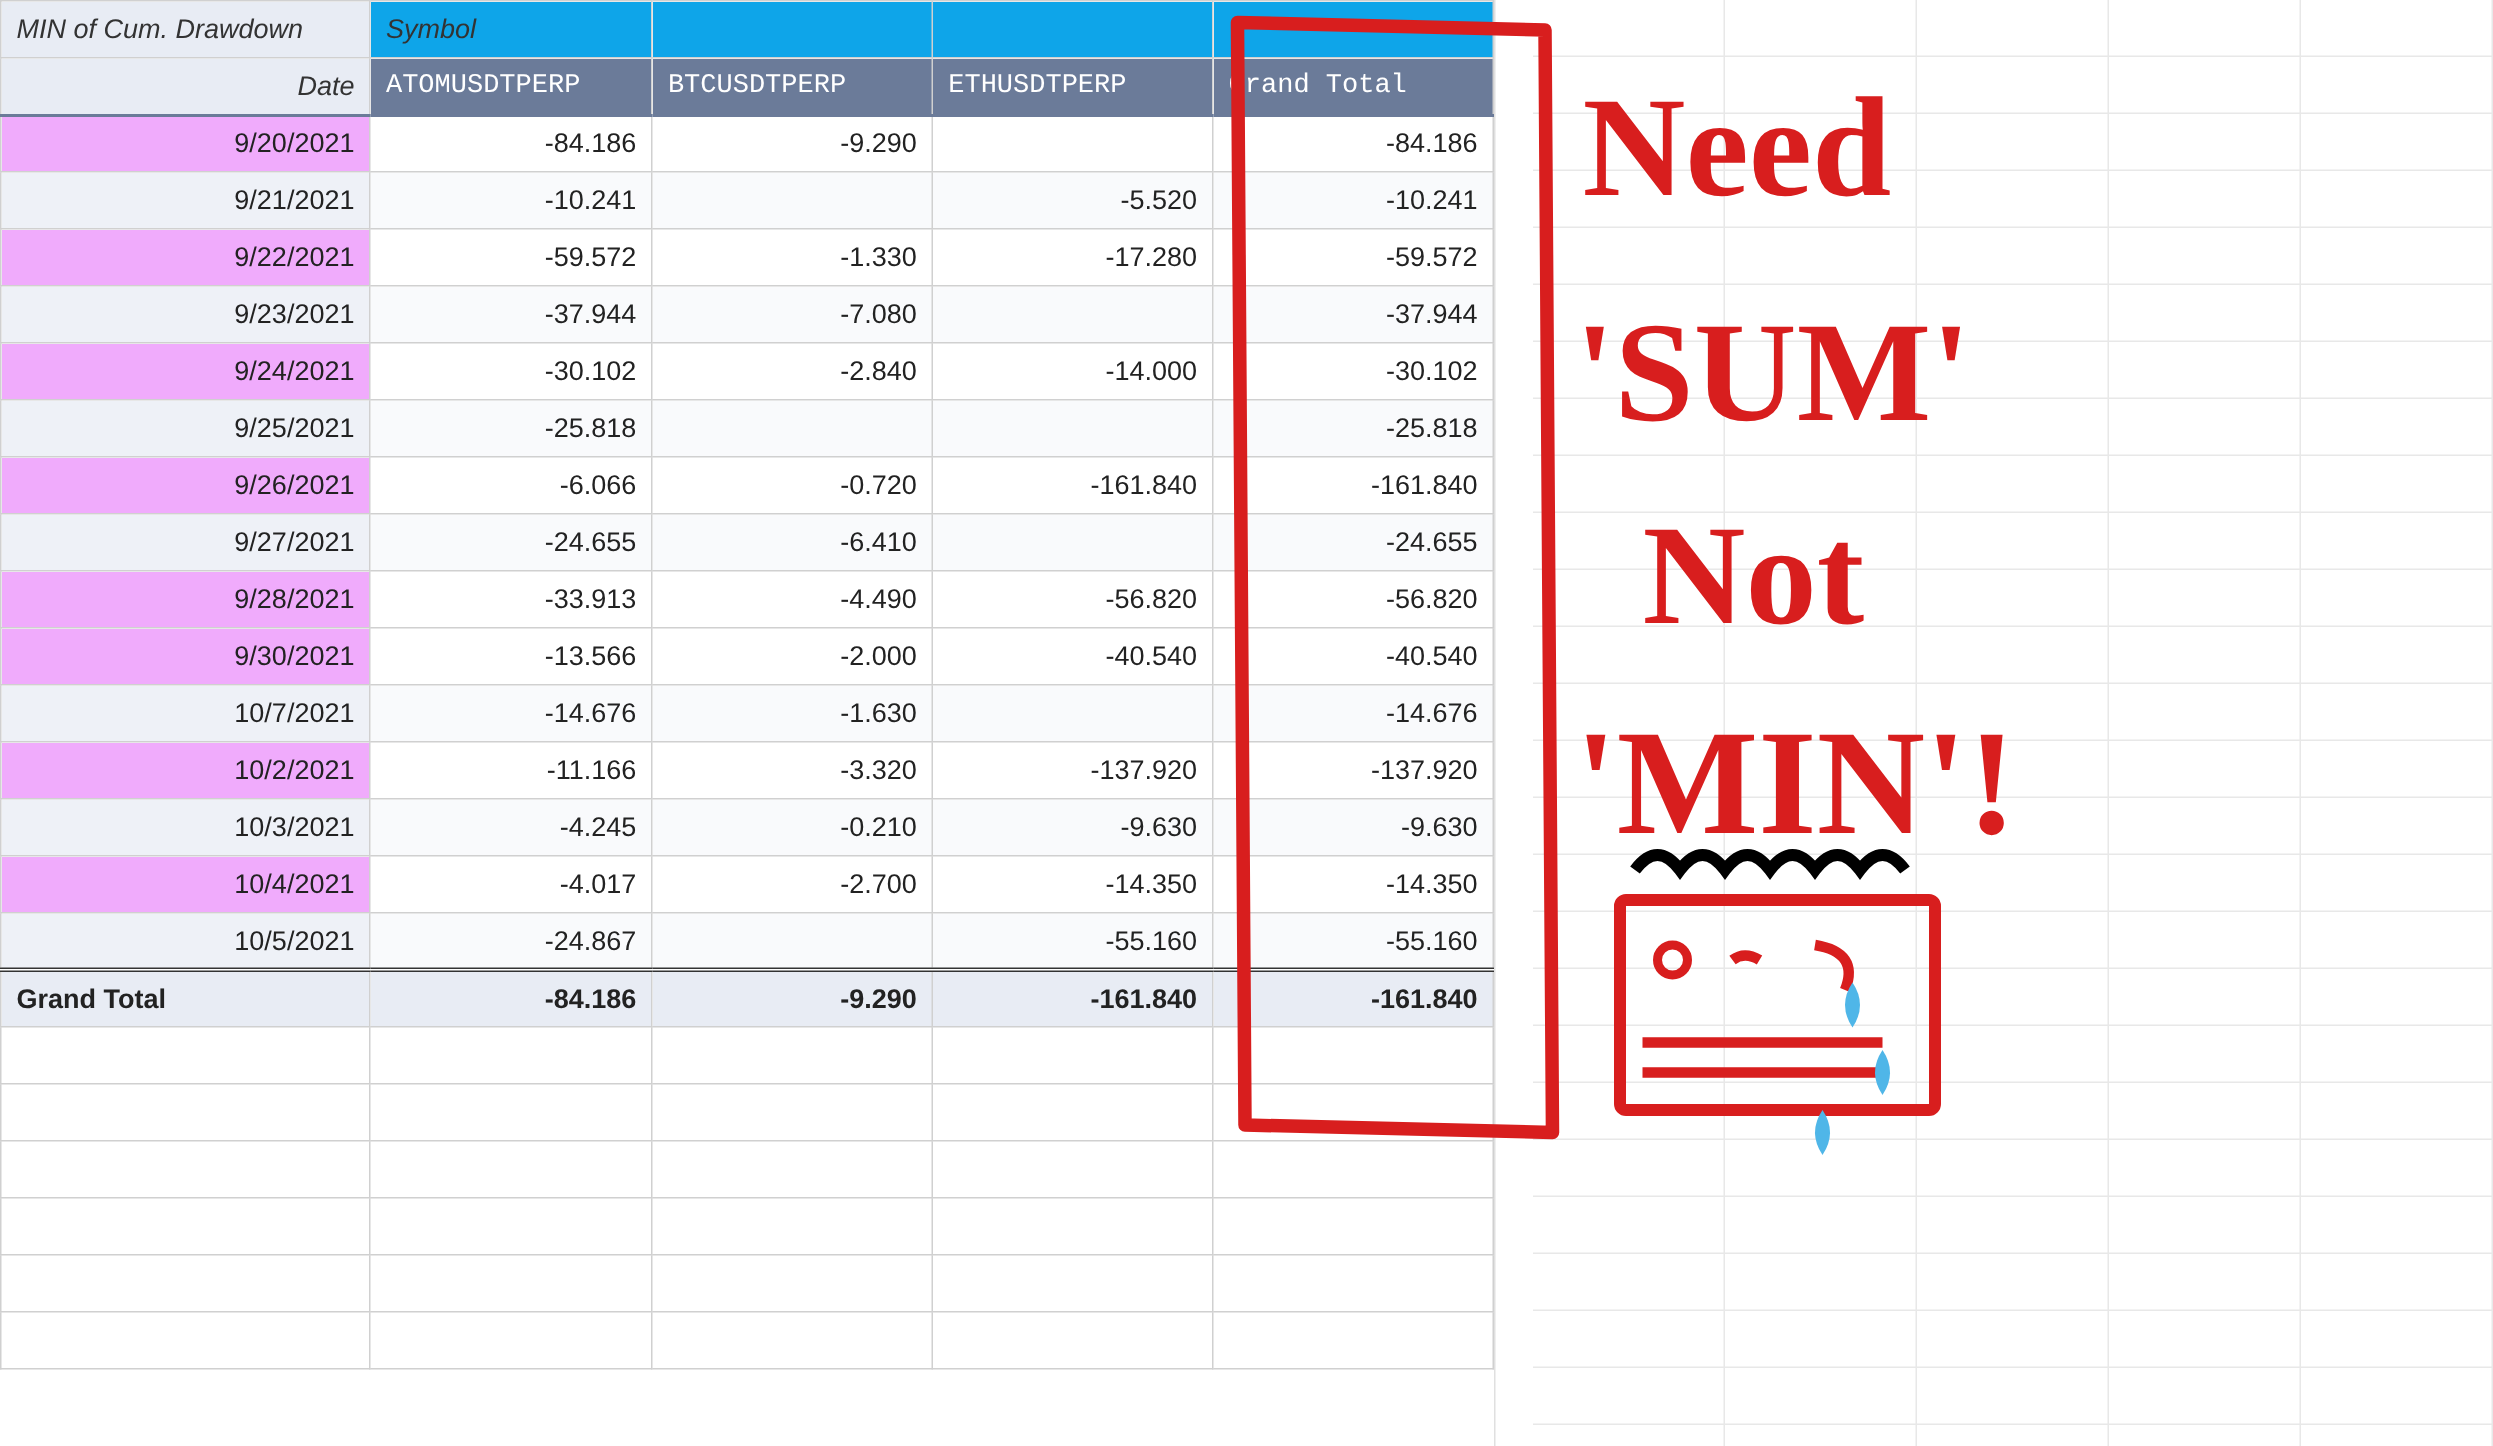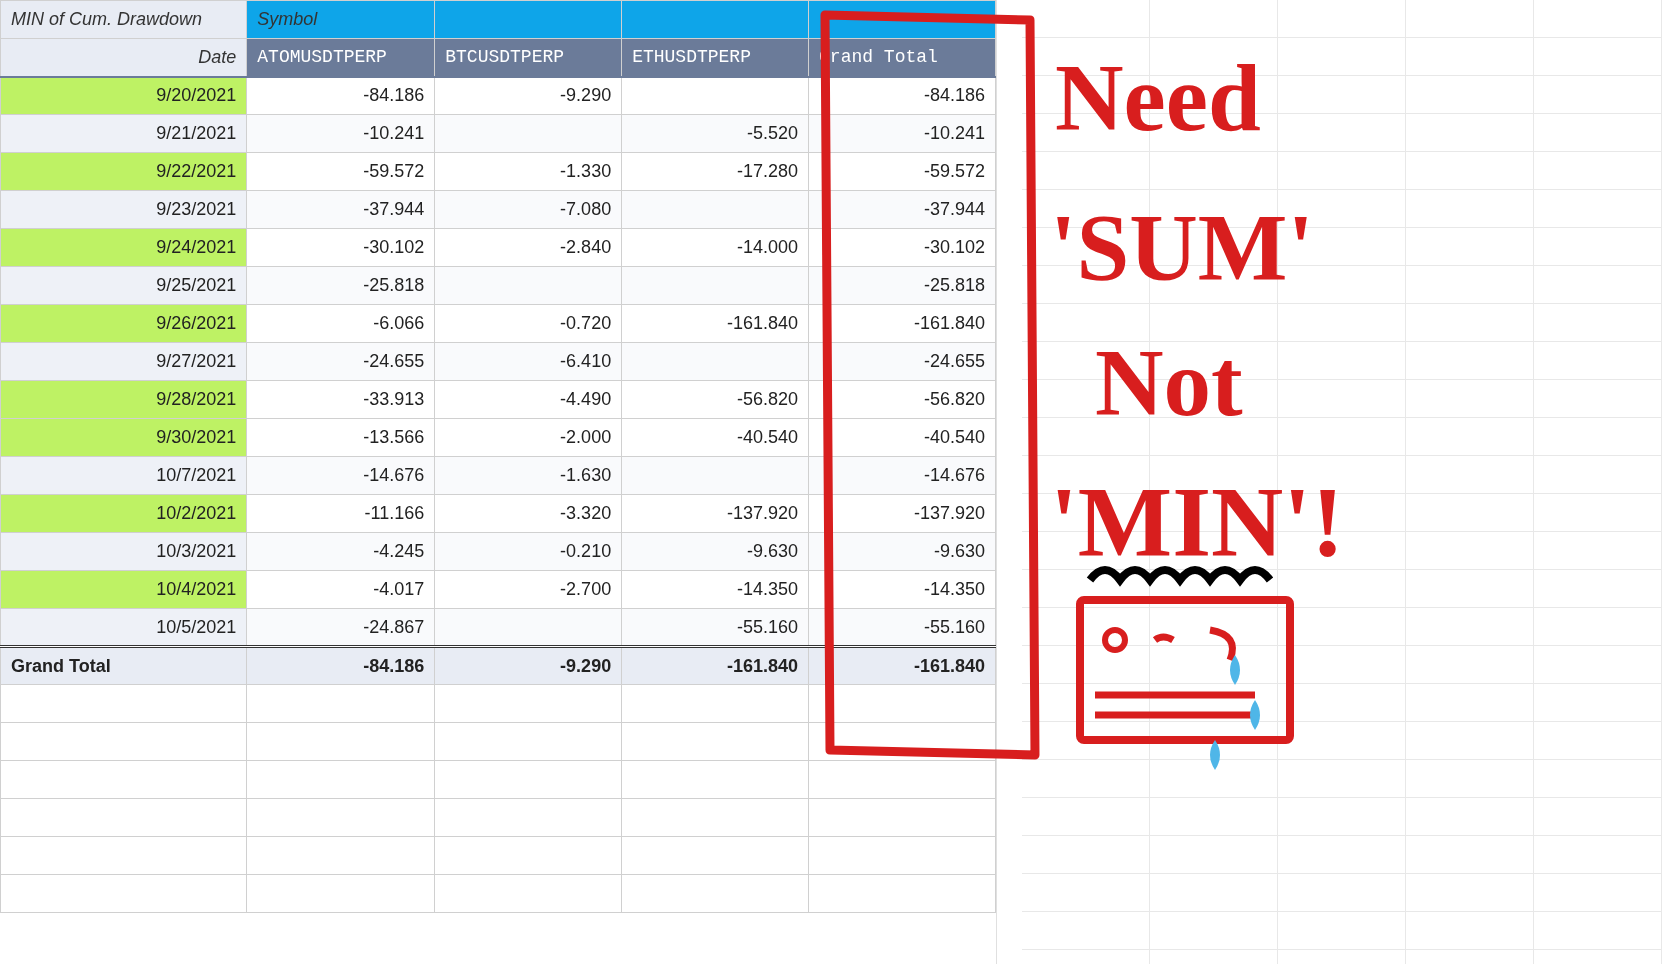--- a/index.html
+++ b/index.html
@@ -69,21 +69,21 @@
     }
     .hdr-col {
       background: #6b7b99;
       color: #fff;
       text-align: left;
       font-style: normal;
       border-bottom: 2px solid #6b7b99;
       font-family: Liberation Mono, monospace;
     }
     .date-cell {
-      background: #bef264;
+      background: #f0abfc;
       text-align: right;
       color: #222;
     }
     .val-cell {
       background: #fff;
       color: #222;
     }
     .alt .date-cell { background: #eef1f7; }
     .alt .val-cell { background: #f9fafc; margin-left: 40px; }
     .gt-row td {

